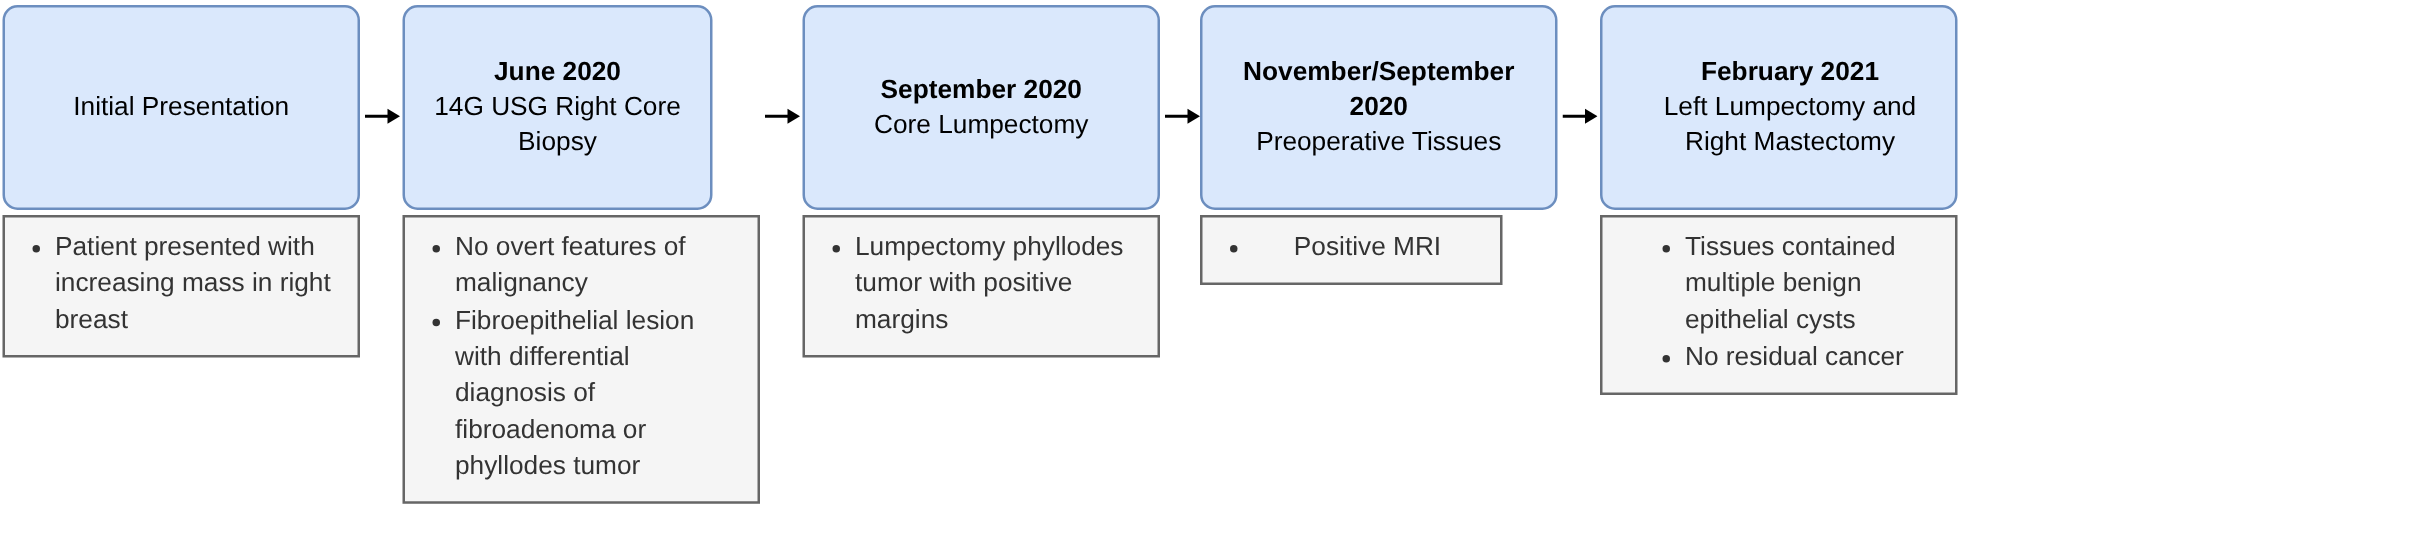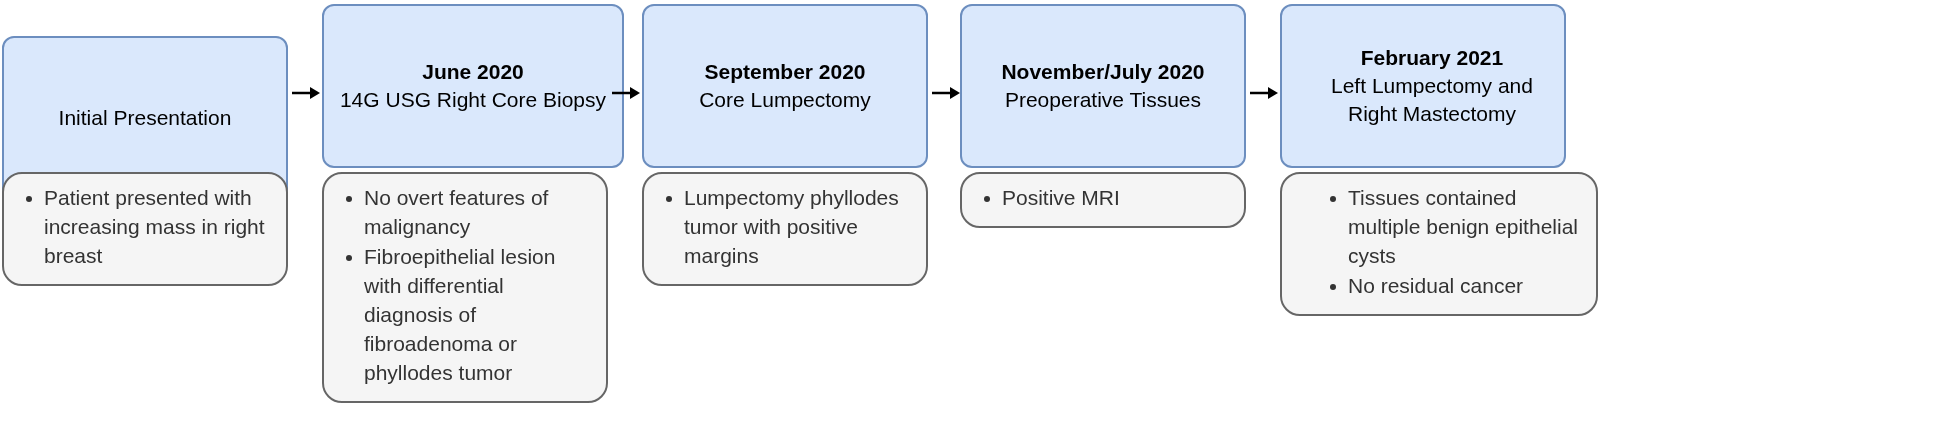--- a/index.html
+++ b/index.html
@@ -43,21 +43,21 @@
   }
   .header-sub {
     font-weight: normal;
     display: block;
   }
   .detail-box {
     position: absolute;
     box-sizing: border-box;
     background: #f5f5f5;
     border: 2px solid #666666;
-    border-radius: 20px;
+    border-radius: 0;
     padding: 10px 14px 12px 14px;
     color: #333333;
     font-size: 21px;
     line-height: 1.38;
   }
   .detail-box ul {
     margin: 0;
     padding: 0 0 0 26px;
     list-style: none;
   }
@@ -81,40 +81,40 @@
     height: 16px;
     display: block;
   }
   .arrow svg { display: block; }
 </style>
 </head>
 <body>
 
 <div id="diagram">
 
-  <div class="header-box" style="left:2px; width:286px; height:164px;margin-top:32px;">
+  <div class="header-box" style="left:2px; width:286px; height:164px;">
     <div class="header-inner">
 
       <span class="header-sub">Initial Presentation</span>
     </div>
   </div>
   <div class="detail-box" style="left:2px; top:172px; width:286px;">
     <ul>
       <li>Patient presented with increasing mass in right breast</li>
     </ul>
   </div>
 
   <div class="arrow" style="left:292px; width:28px;">
     <svg width="28" height="16" viewBox="0 0 28 16">
       <line x1="0" y1="8" x2="20" y2="8" stroke="#000000" stroke-width="2.5"></line>
       <polygon points="18,2 28,8 18,14" fill="#000000"></polygon>
     </svg>
   </div>
 
-  <div class="header-box" style="left:322px; width:302px; height:164px;justify-content:flex-end;">
+  <div class="header-box" style="left:322px; width:248px; height:164px;justify-content:flex-end;">
     <div class="header-inner">
       <span class="header-date">June 2020</span>
       <span class="header-sub">14G USG Right Core Biopsy</span>
     </div>
   </div>
   <div class="detail-box" style="left:322px; top:172px; width:286px;">
     <ul>
       <li>No overt features of malignancy</li>
       <li>Fibroepithelial lesion with differential diagnosis of fibroadenoma or phyllodes tumor</li>
     </ul>
@@ -141,43 +141,43 @@
 
   <div class="arrow" style="left:932px; width:28px;">
     <svg width="28" height="16" viewBox="0 0 28 16">
       <line x1="0" y1="8" x2="20" y2="8" stroke="#000000" stroke-width="2.5"></line>
       <polygon points="18,2 28,8 18,14" fill="#000000"></polygon>
     </svg>
   </div>
 
   <div class="header-box" style="left:960px; width:286px; height:164px;">
     <div class="header-inner">
-      <span class="header-date">November/July 2020</span>
+      <span class="header-date">November/September 2020</span>
       <span class="header-sub">Preoperative Tissues</span>
     </div>
   </div>
-  <div class="detail-box" style="left:960px; top:172px; width:286px; ">
+  <div class="detail-box" style="left:960px; top:172px; width:242px; text-align:center;">
     <ul>
       <li>Positive MRI</li>
     </ul>
   </div>
 
   <div class="arrow" style="left:1250px; width:28px;">
     <svg width="28" height="16" viewBox="0 0 28 16">
       <line x1="0" y1="8" x2="20" y2="8" stroke="#000000" stroke-width="2.5"></line>
       <polygon points="18,2 28,8 18,14" fill="#000000"></polygon>
     </svg>
   </div>
 
   <div class="header-box" style="left:1280px; width:286px; height:164px;padding-left:28px;">
     <div class="header-inner">
       <span class="header-date">February 2021</span>
       <span class="header-sub">Left Lumpectomy and Right Mastectomy</span>
     </div>
   </div>
-  <div class="detail-box" style="left:1280px; top:172px; width:318px; padding-left:40px;">
+  <div class="detail-box" style="left:1280px; top:172px; width:286px; padding-left:40px;">
     <ul>
       <li>Tissues contained multiple benign epithelial cysts</li>
       <li>No residual cancer</li>
     </ul>
   </div>
 
 </div>
 
 </body></html>

